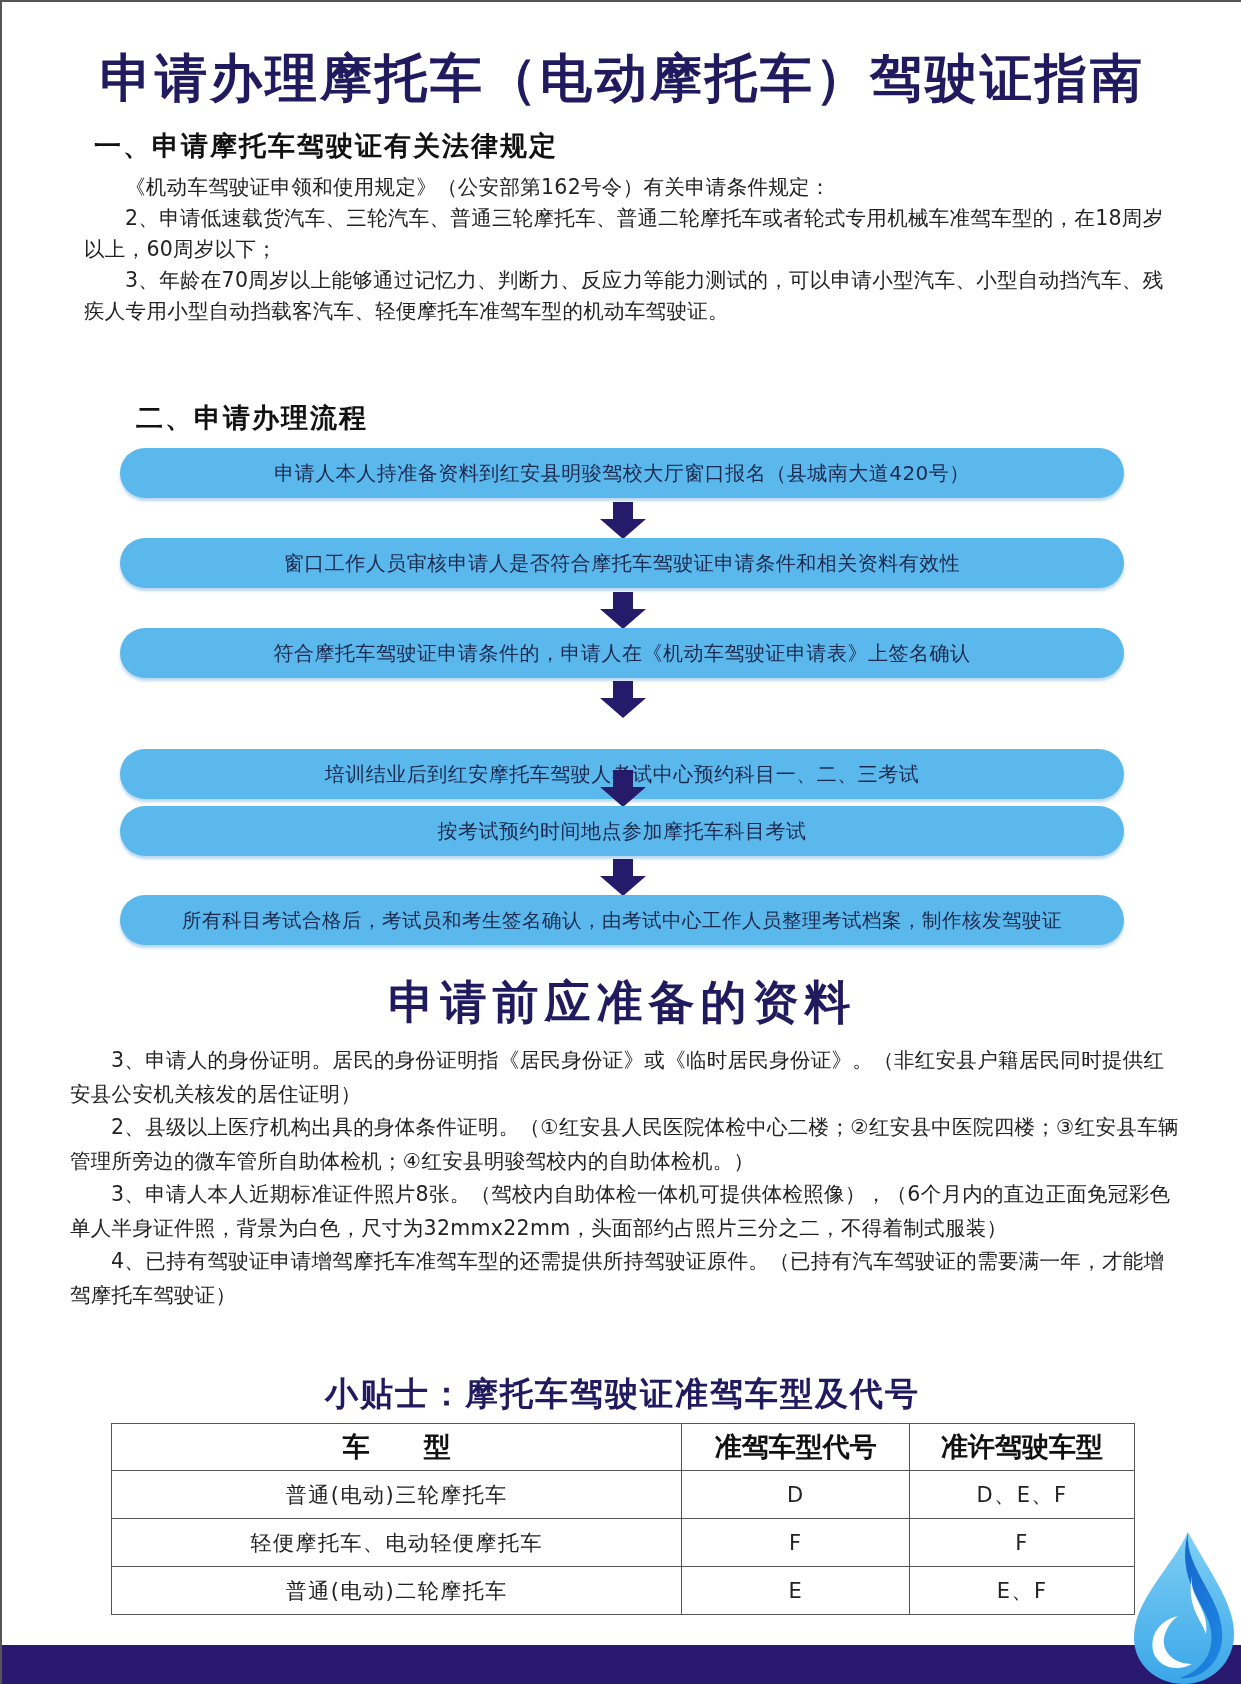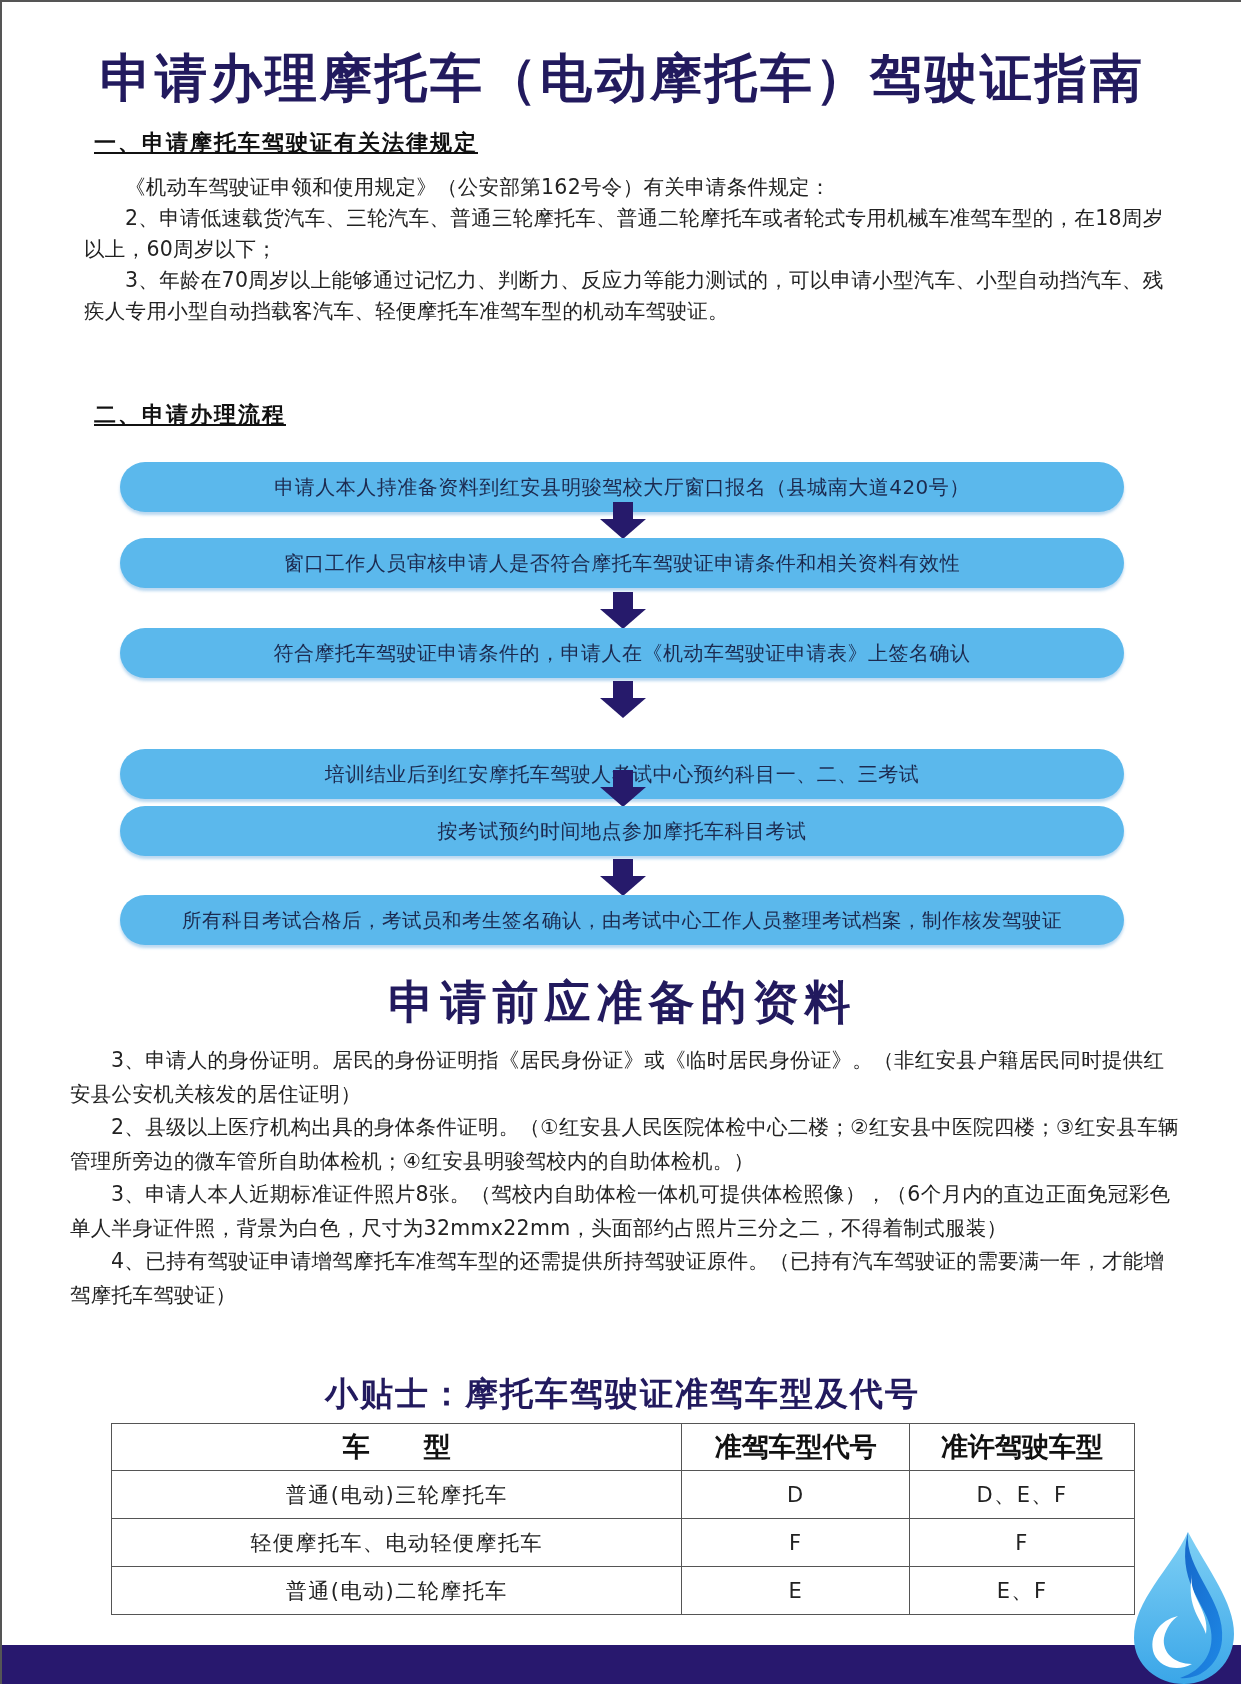--- a/index.html
+++ b/index.html
@@ -10,22 +10,22 @@
       color: #222222;
       border-left: 2px solid #555555;
       border-top: 2px solid #555555;
     }
     .title {
       position: absolute; left: 0; top: 42px; width: 1241px;
       text-align: center; font-size: 52px; font-weight: bold;
       color: #221a5e; letter-spacing: 3px;
     }
     .sec-heading {
-      position: absolute; left: 92px; font-size: 22px; font-weight: bold;
-      color: #111111; letter-spacing: 2px; text-decoration: underline;
+      position: absolute; left: 92px; font-size: 27px; font-weight: bold;
+      color: #111111; letter-spacing: 2px;
     }
     .para {
       position: absolute; font-size: 20.5px; line-height: 31px; color: #222222;
       letter-spacing: 0.3px;
     }
     .para p { text-indent: 2em; }
     .law { left: 82px; top: 170px; width: 1085px; }
     .law p:first-child { text-indent: 2em; }
     .flow-box {
       position: absolute; left: 118px; width: 1004px; height: 50px;
@@ -79,23 +79,23 @@
 
 <div class="title">申请办理摩托车（电动摩托车）驾驶证指南</div>
 
 <div class="sec-heading" style="top:126px;">一、申请摩托车驾驶证有关法律规定</div>
 <div class="para law">
   <p>《机动车驾驶证申领和使用规定》（公安部第162号令）有关申请条件规定：</p>
   <p>2、申请低速载货汽车、三轮汽车、普通三轮摩托车、普通二轮摩托车或者轮式专用机械车准驾车型的，在18周岁以上，60周岁以下；</p>
   <p>3、年龄在70周岁以上能够通过记忆力、判断力、反应力等能力测试的，可以申请小型汽车、小型自动挡汽车、残疾人专用小型自动挡载客汽车、轻便摩托车准驾车型的机动车驾驶证。</p>
 </div>
 
-<div class="sec-heading" style="top:398px;">二、申请办理流程</div>
+<div class="sec-heading" style="top:398px;margin-left:42px;">二、申请办理流程</div>
 
-<div class="flow-box" style="top:460px;">申请人本人持准备资料到红安县明骏驾校大厅窗口报名（县城南大道420号）</div>
+<div class="flow-box" style="top:446px;">申请人本人持准备资料到红安县明骏驾校大厅窗口报名（县城南大道420号）</div>
 <div class="arrow" style="top:500px;">
     <div class="shaft"></div>
     <div class="head"></div>
   </div>
 
 <div class="flow-box" style="top:536px;">窗口工作人员审核申请人是否符合摩托车驾驶证申请条件和相关资料有效性</div>
 <div class="arrow" style="top:590px;">
     <div class="shaft"></div>
     <div class="head"></div>
   </div>

